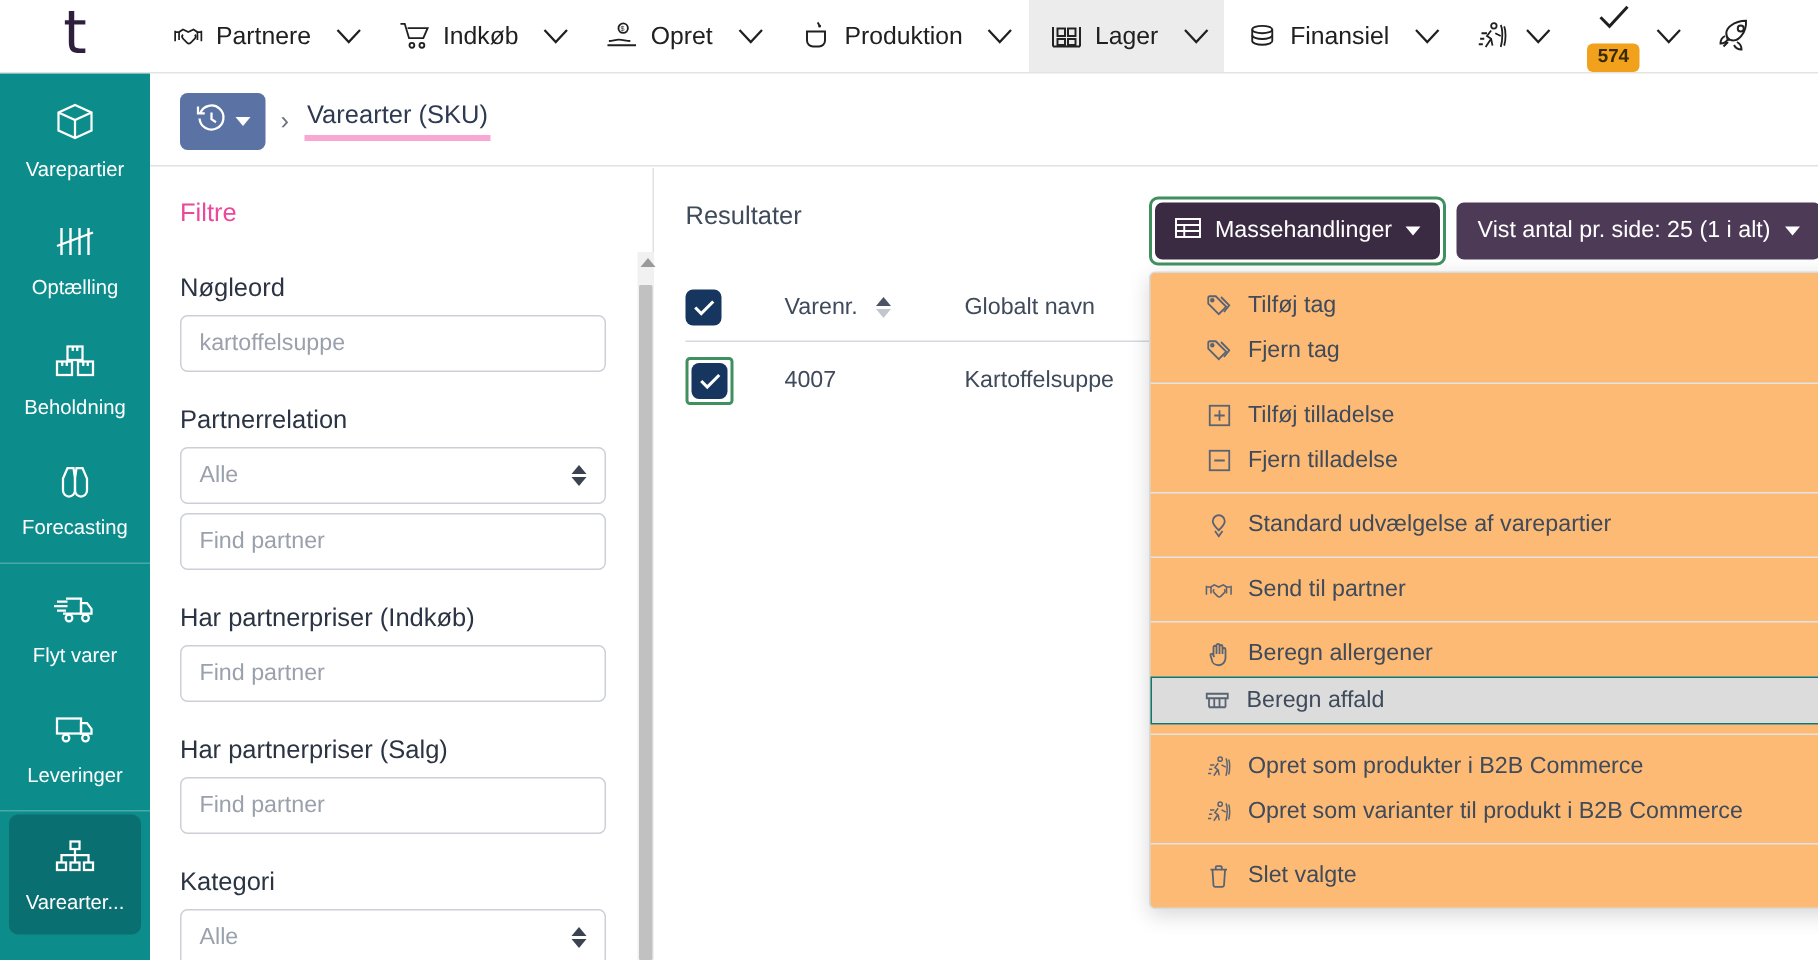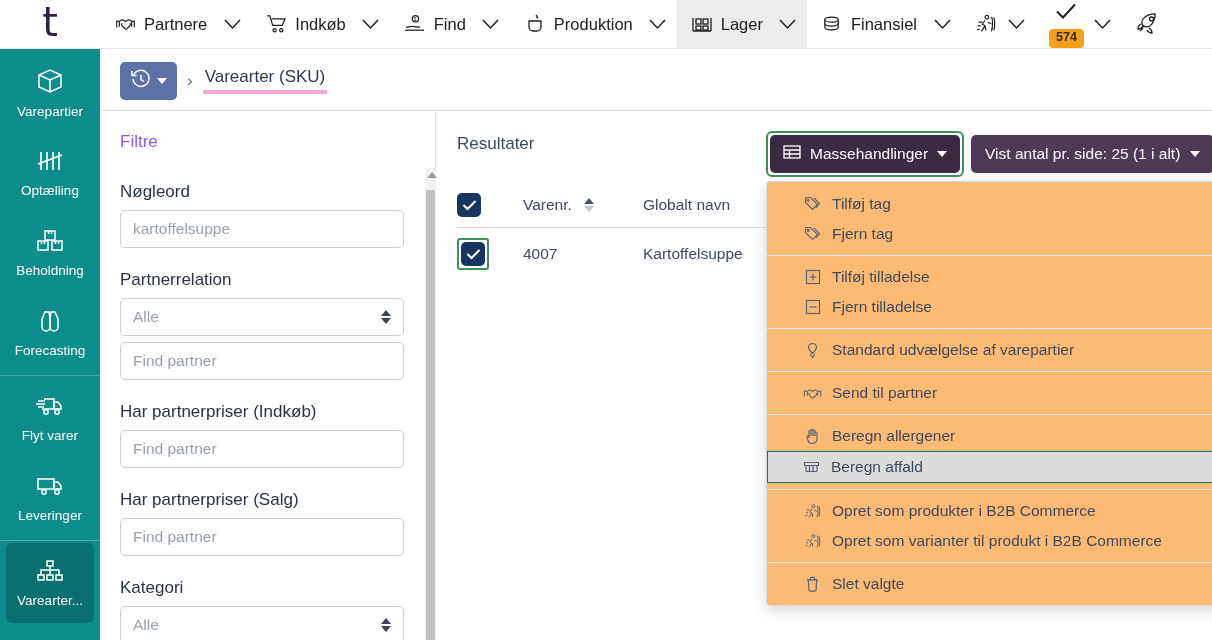--- a/index.html
+++ b/index.html
@@ -79,21 +79,21 @@
     font-size: 17px; color: #2e3a52; border-bottom: 4px solid #f9a8d4;
     padding: 0 2px 5px; line-height: 1;
   }
 
   
   .filters {
     position: absolute; top: 112px; left: 100px; width: 336px; height: 528px;
     background: #fff; border-right: 1px solid #dfe1e5; padding: 20px;
     overflow: hidden;
   }
-  .filters h2 { font-size: 17px; color: #8b5cf6; font-weight: 400; margin-bottom: 30px; }
+  .filters h2 { font-size: 17px; color: #ec4899; font-weight: 400; margin-bottom: 30px; }
   .f-label { font-size: 17px; color: #2b3443; margin-bottom: 8px; font-weight: 400; }
   .f-block { margin-bottom: 22px; }
   .f-input, .f-select {
     width: 284px; height: 38px; border: 1px solid #ccd0d6; border-radius: 5px;
     padding: 0 12px; font-size: 15.5px; color: #9aa1ac; background: #fff;
     display: flex; align-items: center; font-family: "Liberation Sans", sans-serif;
   }
   .f-select { justify-content: space-between; margin-bottom: 6px; }
   .sel-arrows { display: flex; flex-direction: column; gap: 2px; }
   .ar-up { width:0;height:0;border-left:5px solid transparent;border-right:5px solid transparent;border-bottom:6px solid #3b4350; }
@@ -218,21 +218,21 @@
       <div class="nav-group">
         <div class="nav-item">
           <span class="nav-icon">
             <svg width="21" height="20" viewBox="0 0 22 21" fill="none" stroke="#202020" stroke-width="1.3">
               <circle cx="12" cy="5" r="3.3"></circle>
                 <text x="10.2" y="7.3" font-size="5" fill="#202020" stroke="none">$</text>
               <path d="M2 14c3 0 4-1 7-1s5 1 8 1"></path>
                 <path d="M1 17h20"></path>
             </svg>
           </span>
-          <span>Find</span>
+          <span>Opret</span>
         </div>
         <div class="nav-caret">
           <svg width="17" height="11" viewBox="0 0 17 11" fill="none" stroke="#202020" stroke-width="1.5">
               <path d="M1 1l7.5 8L16 1"></path>
             </svg>
         </div>
       </div>
 
       <div class="nav-group">
         <div class="nav-item">

